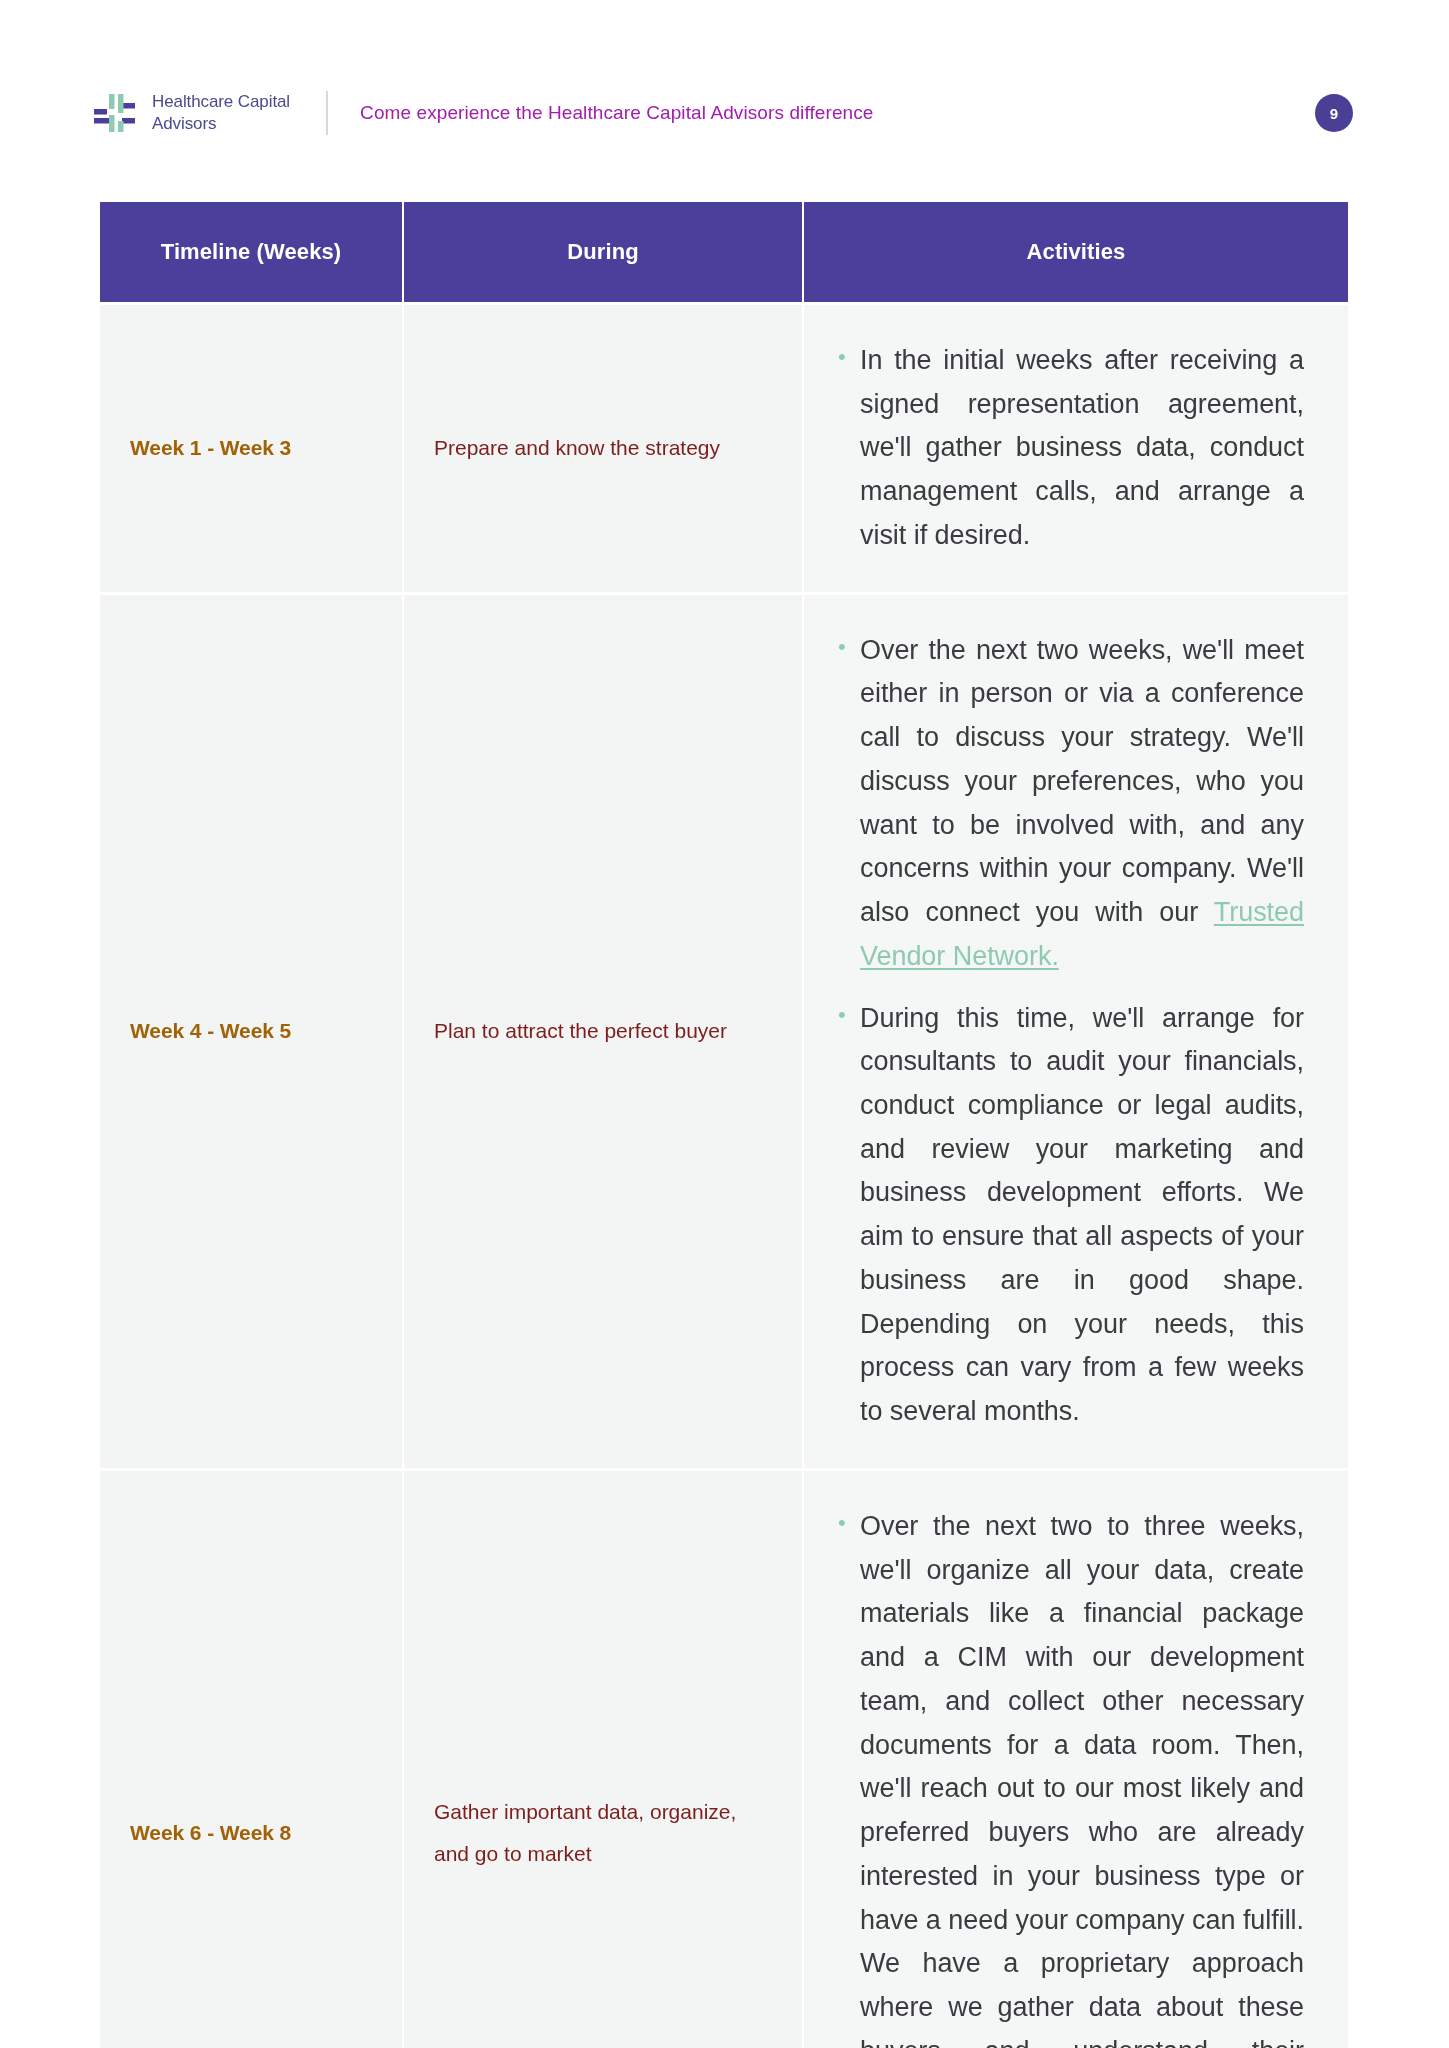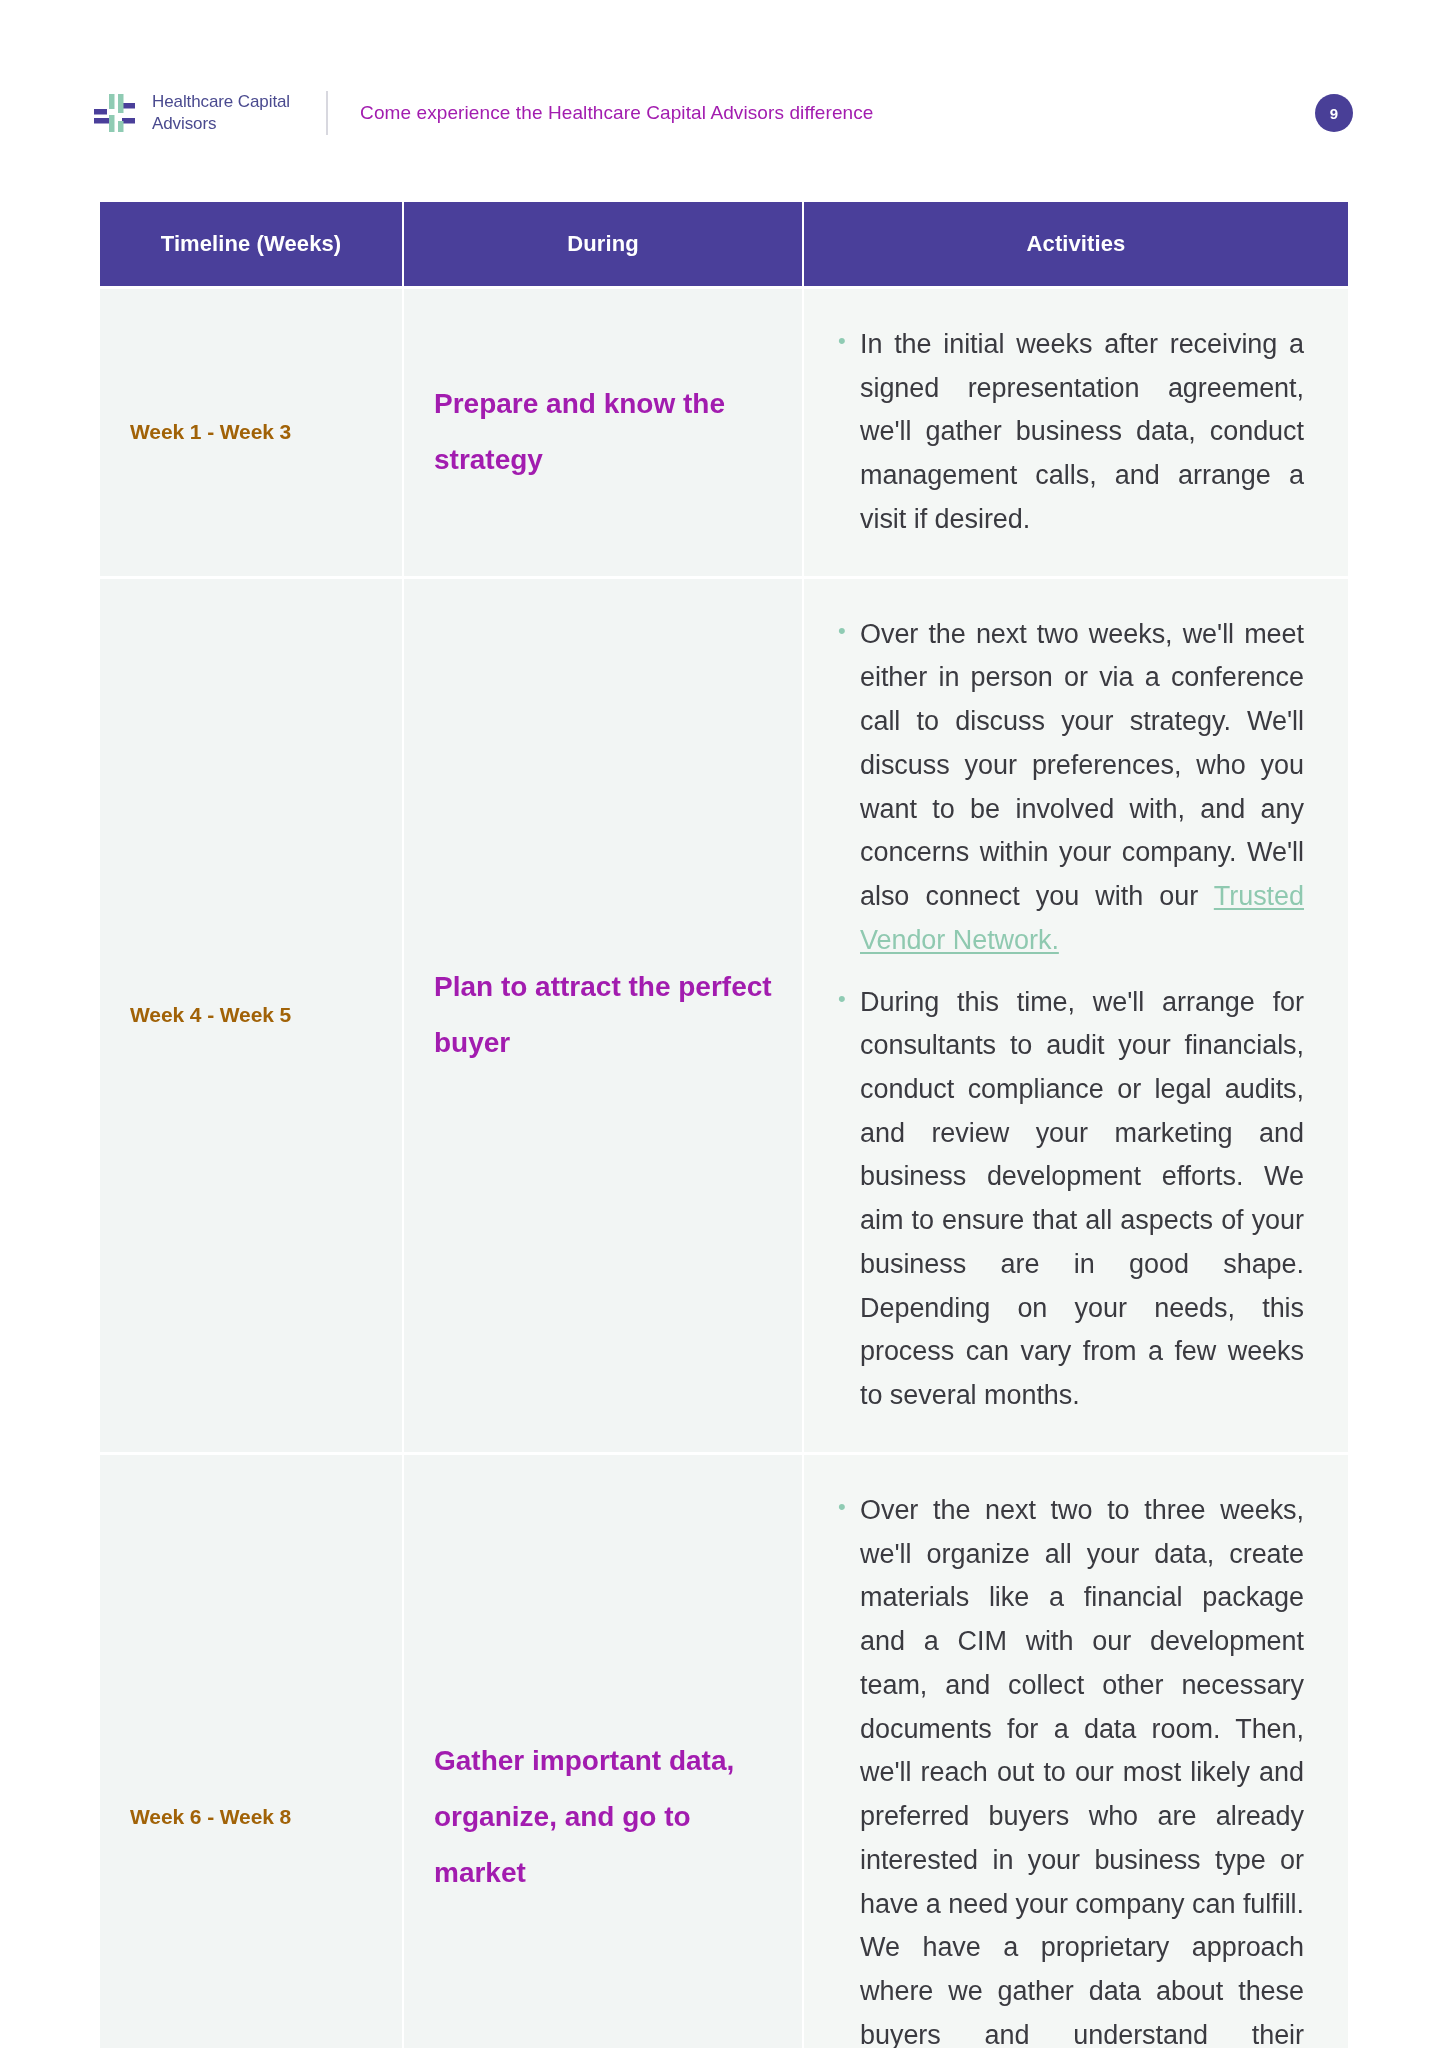--- a/index.html
+++ b/index.html
@@ -96,21 +96,21 @@
   .table {
     position: absolute;
     left: 100px;
     top: 202px;
     width: 1248px;
   }
 
   .thead {
     display: flex;
     width: 100%;
-    height: 84px;
+    height: 100px;
   }
   .th {
     background: #4a3f9a;
     color: #ffffff;
     font-size: 22px;
     font-weight: 600;
     display: flex;
     align-items: center;
     justify-content: center;
     letter-spacing: 0.1px;
@@ -146,23 +146,23 @@
     font-weight: 700;
     color: #a16207;
     letter-spacing: -0.1px;
   }
 
   .td-stage {
     align-items: center;
     padding: 0 30px;
   }
   .td-stage .txt {
-    font-size: 28px;
-    font-weight: 700;
-    color: #a21caf;
+    font-size: 21px;
+    font-weight: 400;
+    color: #7f1d1d;
     line-height: 2.0;
   }
 
   .td-activities {
     flex-direction: column;
     justify-content: center;
     padding: 34px 44px 34px 30px;
     background: #f4f7f5;
   }
 

